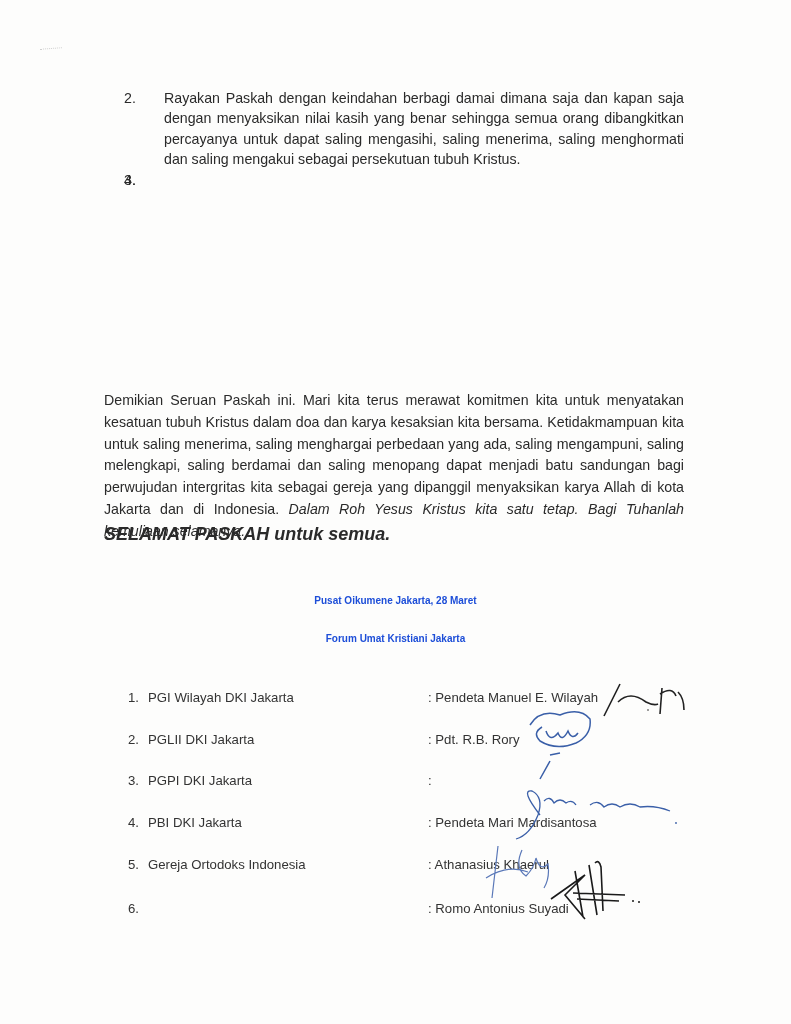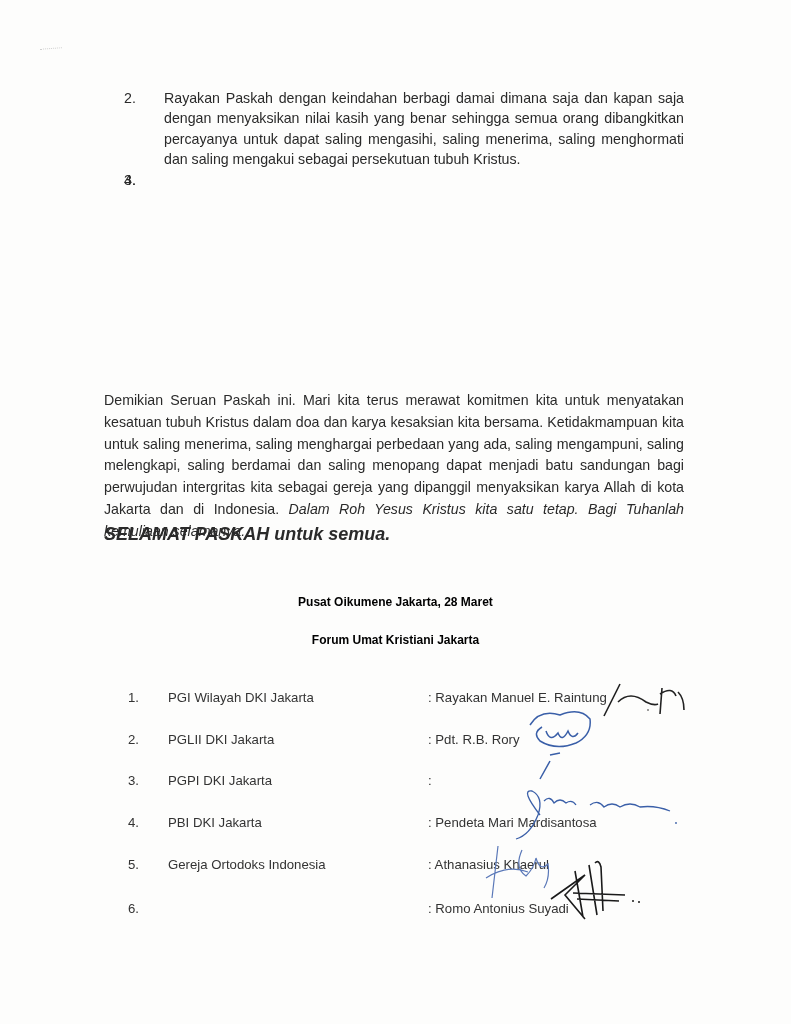--- a/index.html
+++ b/index.html
@@ -8,26 +8,26 @@
     font-family: "Liberation Sans", "DejaVu Sans", sans-serif; color: #2a2a2a;
   }
   .scan-mark { position: absolute; left: 40px; top: 48px; width: 22px; height: 3px; border-top: 1px dotted #cfcfcf; transform: rotate(-4deg); }
   .list { position: absolute; left: 124px; top: 88px; width: 560px; font-size: 14.2px; line-height: 20.3px; }
   .list-item { position: relative; padding-left: 40px; text-align: justify; margin-bottom: 1px; }
   .list-item .num { position: absolute; left: 0; top: 0; }
   .para { position: absolute; left: 104px; width: 580px; font-size: 14.2px; line-height: 21.8px; text-align: justify; margin-top: 32px; }
   .para1 { top: 358px; }
   .closing { position: absolute; left: 104px; top: 524px; font-size: 18px; font-style: italic; font-weight: bold; }
   .italic { font-style: italic; }
-  .center-line { position: absolute; left: 0; width: 791px; text-align: center; font-weight: bold; font-size: 12px; color: #000000; }
+  .center-line { position: absolute; left: 0; width: 791px; text-align: center; font-weight: bold; font-size: 10px; color: #1d4ed8; }
   .place-date { top: 595px; }
   .forum { top: 633px; }
   .sig-row { position: absolute; left: 128px; width: 600px; height: 20px; font-size: 13.2px; color: #333; }
   .sig-row .n { position: absolute; left: 0; }
-  .sig-row .org { position: absolute; left: 40px; }
+  .sig-row .org { position: absolute; left: 20px; }
   .sig-row .rep { position: absolute; left: 300px; white-space: nowrap; }
   .signature { position: absolute; pointer-events: none; }
 </style>
 </head>
 <body>
 
 <div class="scan-mark"></div>
 
 <div class="list">
   <div class="list-item">
@@ -47,21 +47,21 @@
 </div>
 
 <div class="closing">SELAMAT PASKAH untuk semua.</div>
 
 <div class="center-line place-date">Pusat Oikumene Jakarta, 28 Maret</div>
 <div class="center-line forum">Forum Umat Kristiani Jakarta</div>
 
 <div class="sig-row" style="top:690px">
   <span class="n">1.</span>
   <span class="org">PGI Wilayah DKI Jakarta</span>
-  <span class="rep">: Rayakan Manuel E. Raintung</span>
+  <span class="rep">: Pendeta Manuel E. Wilayah</span>
 </div>
 <div class="sig-row" style="top:732px">
   <span class="n">2.</span>
   <span class="org">PGLII DKI Jakarta</span>
   <span class="rep">: Pdt. R.B. Rory</span>
 </div>
 <div class="sig-row" style="top:773px">
   <span class="n">3.</span>
   <span class="org">PGPI DKI Jakarta</span>
   <span class="rep">:</span>

